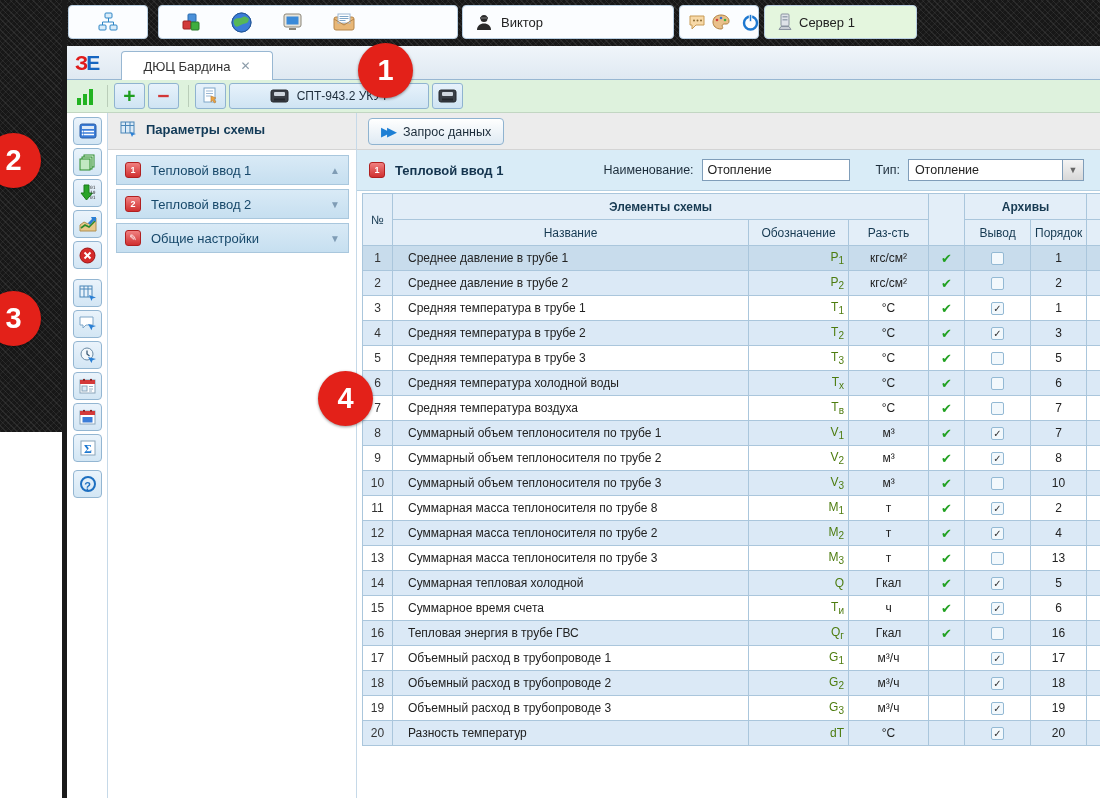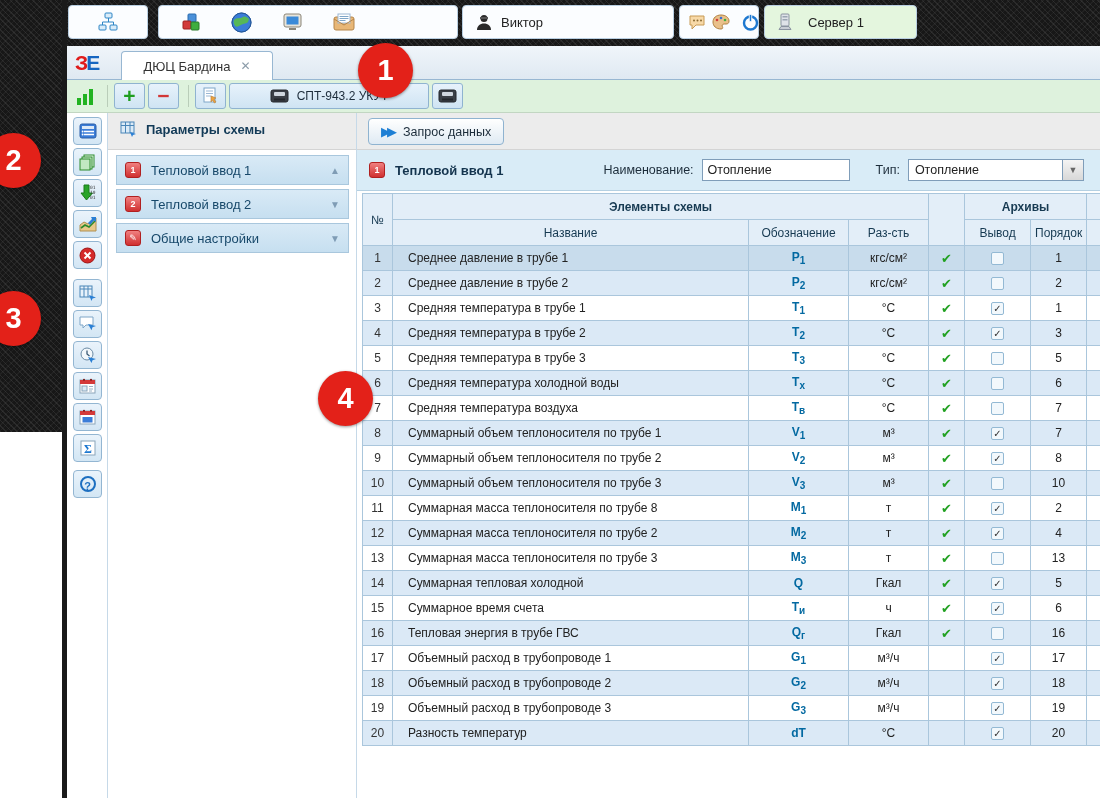--- a/index.html
+++ b/index.html
@@ -23,21 +23,21 @@
   
   .tb-group{
     position:absolute;top:5px;height:34px;box-sizing:border-box;
     background:#fbfdff;border:1px solid #b9cfe2;border-radius:4px;
     display:flex;align-items:center;gap:14px;padding:0 12px;
   }
   .tb-g1{left:68px;width:80px;justify-content:center;}
   .tb-g2{left:158px;width:300px;gap:30px;padding-left:22px;}
   .tb-g3{left:462px;width:212px;gap:8px;}
   .tb-g4{left:679px;width:80px;gap:6px;padding:0 8px;}
-  .tb-g5{left:764px;width:153px;background:#e4f6de;gap:15px;}
+  .tb-g5{left:764px;width:153px;background:#e4f6de;gap:6px;}
   .tb-user{font-size:13px;color:#222;}
   .tb-sep{width:1px;height:20px;background:#c7d8e6;}
   .ico{display:inline-block;line-height:0;}
 
   
   .app{position:absolute;left:67px;top:46px;width:1033px;height:752px;background:#fff;}
 
   
   .tabbar{position:absolute;left:0;top:0;width:1033px;height:34px;box-sizing:border-box;
     background:linear-gradient(#f0f5fa,#dfe9f2);border-bottom:1px solid #98b7d2;}
@@ -114,21 +114,21 @@
   .tablewrap{position:absolute;left:5px;top:80px;width:738px;height:605px;overflow:hidden;}
   table{border-collapse:collapse;table-layout:fixed;width:772px;}
   th,td{border:1px solid #aac6dc;box-sizing:border-box;overflow:hidden;white-space:nowrap;}
   thead th{background:#e3eef8;color:#173a52;font-weight:normal;height:26px;font-size:12px;padding:0 4px;}
   th.grp{font-weight:bold;}
   tbody td{height:25px;font-size:12px;padding:0 4px;}
   tbody tr.even td{background:#dbe9f6;}
   tbody tr.sel td{background:#c8dcec;}
   td.c-num{text-align:center;color:#333;}
   td.c-name{padding-left:15px;}
-  td.c-sym{text-align:center;font-weight:bold;color:#0369a1;}
+  td.c-sym{text-align:right;font-weight:normal;color:#4d7c0f;}
   td.c-unit,td.c-order{text-align:center;}
   td.c-avail{text-align:center;color:#21a121;font-size:13px;font-weight:bold;}
   td.c-out{text-align:center;}
   .cb{display:inline-block;width:13px;height:13px;box-sizing:border-box;border:1px solid #93b9d4;
     background:#f2f8fc;border-radius:2px;vertical-align:middle;line-height:11px;font-size:10px;color:#333;cursor:pointer;}
 
   
   .ann{position:absolute;width:55px;height:55px;border-radius:50%;background:#e32119;
     color:#fff;font-size:29px;font-weight:bold;display:flex;align-items:center;justify-content:center;
     box-shadow:0 1px 3px rgba(0,0,0,.4);z-index:50;}

